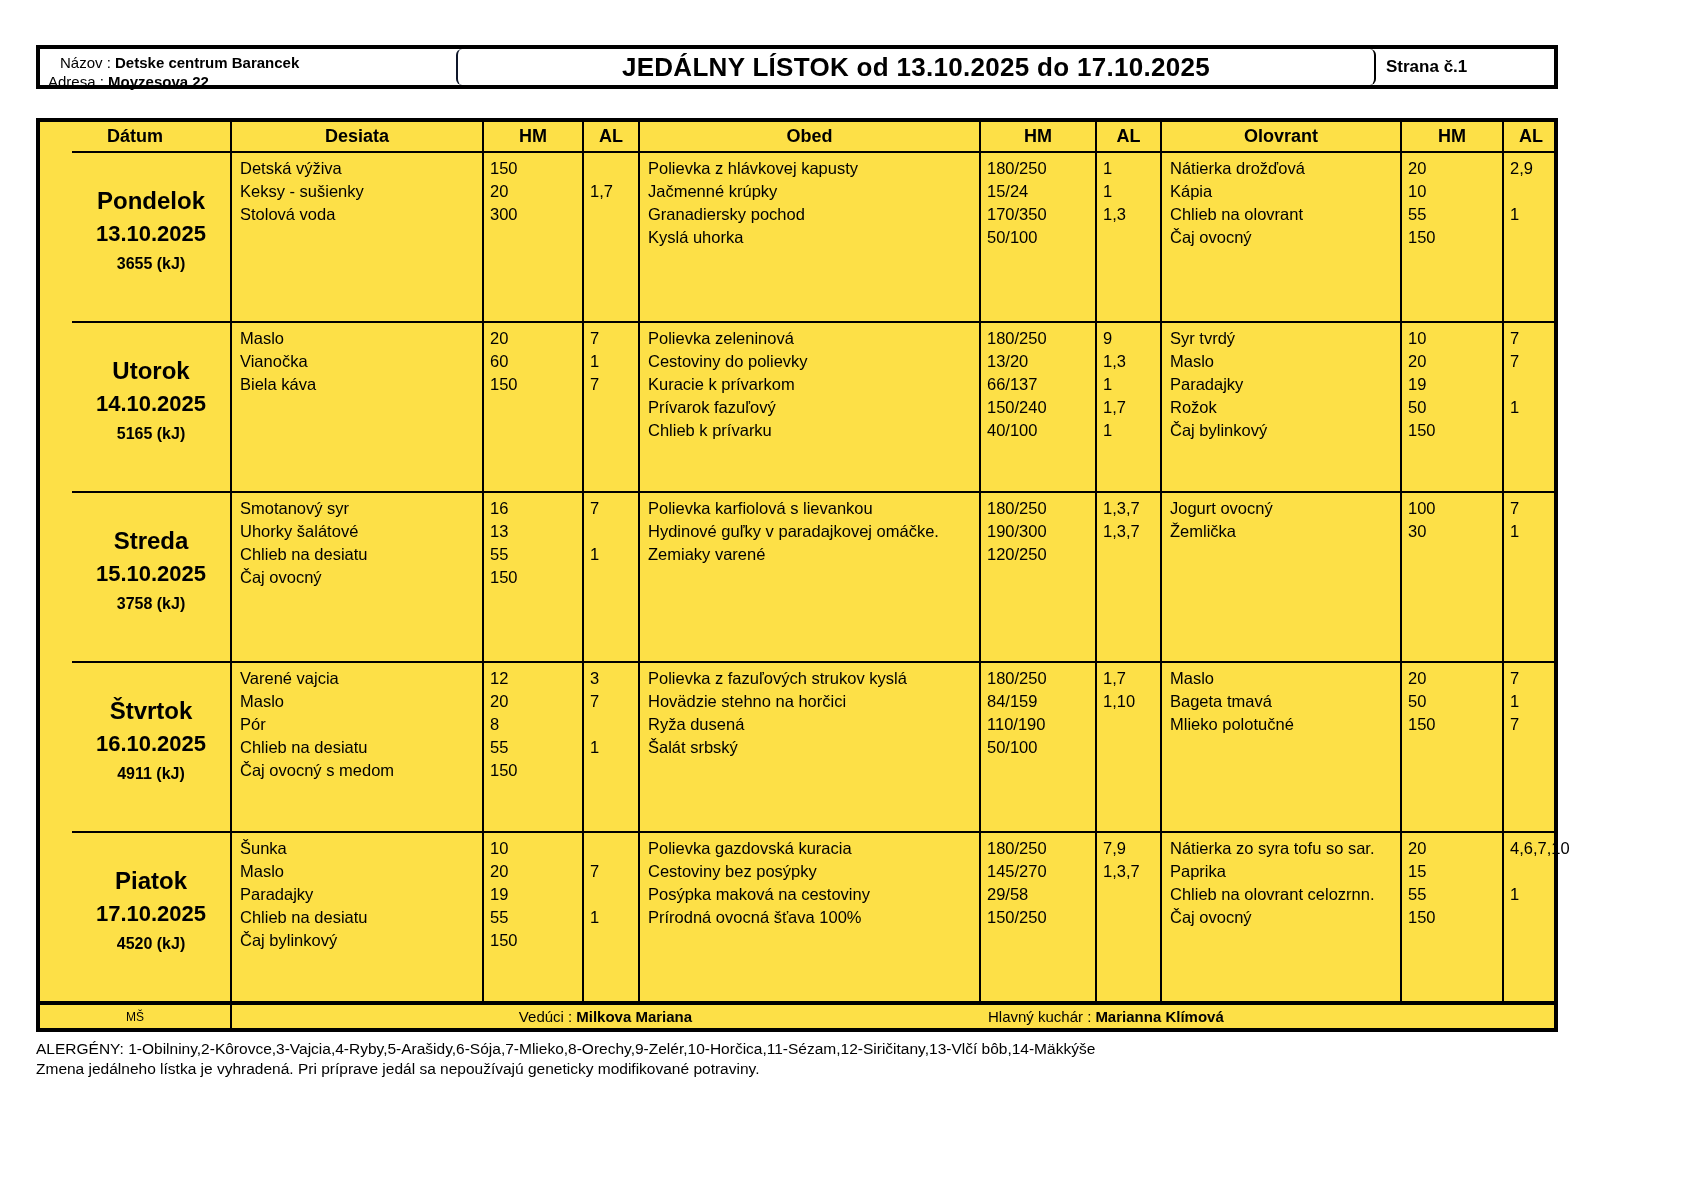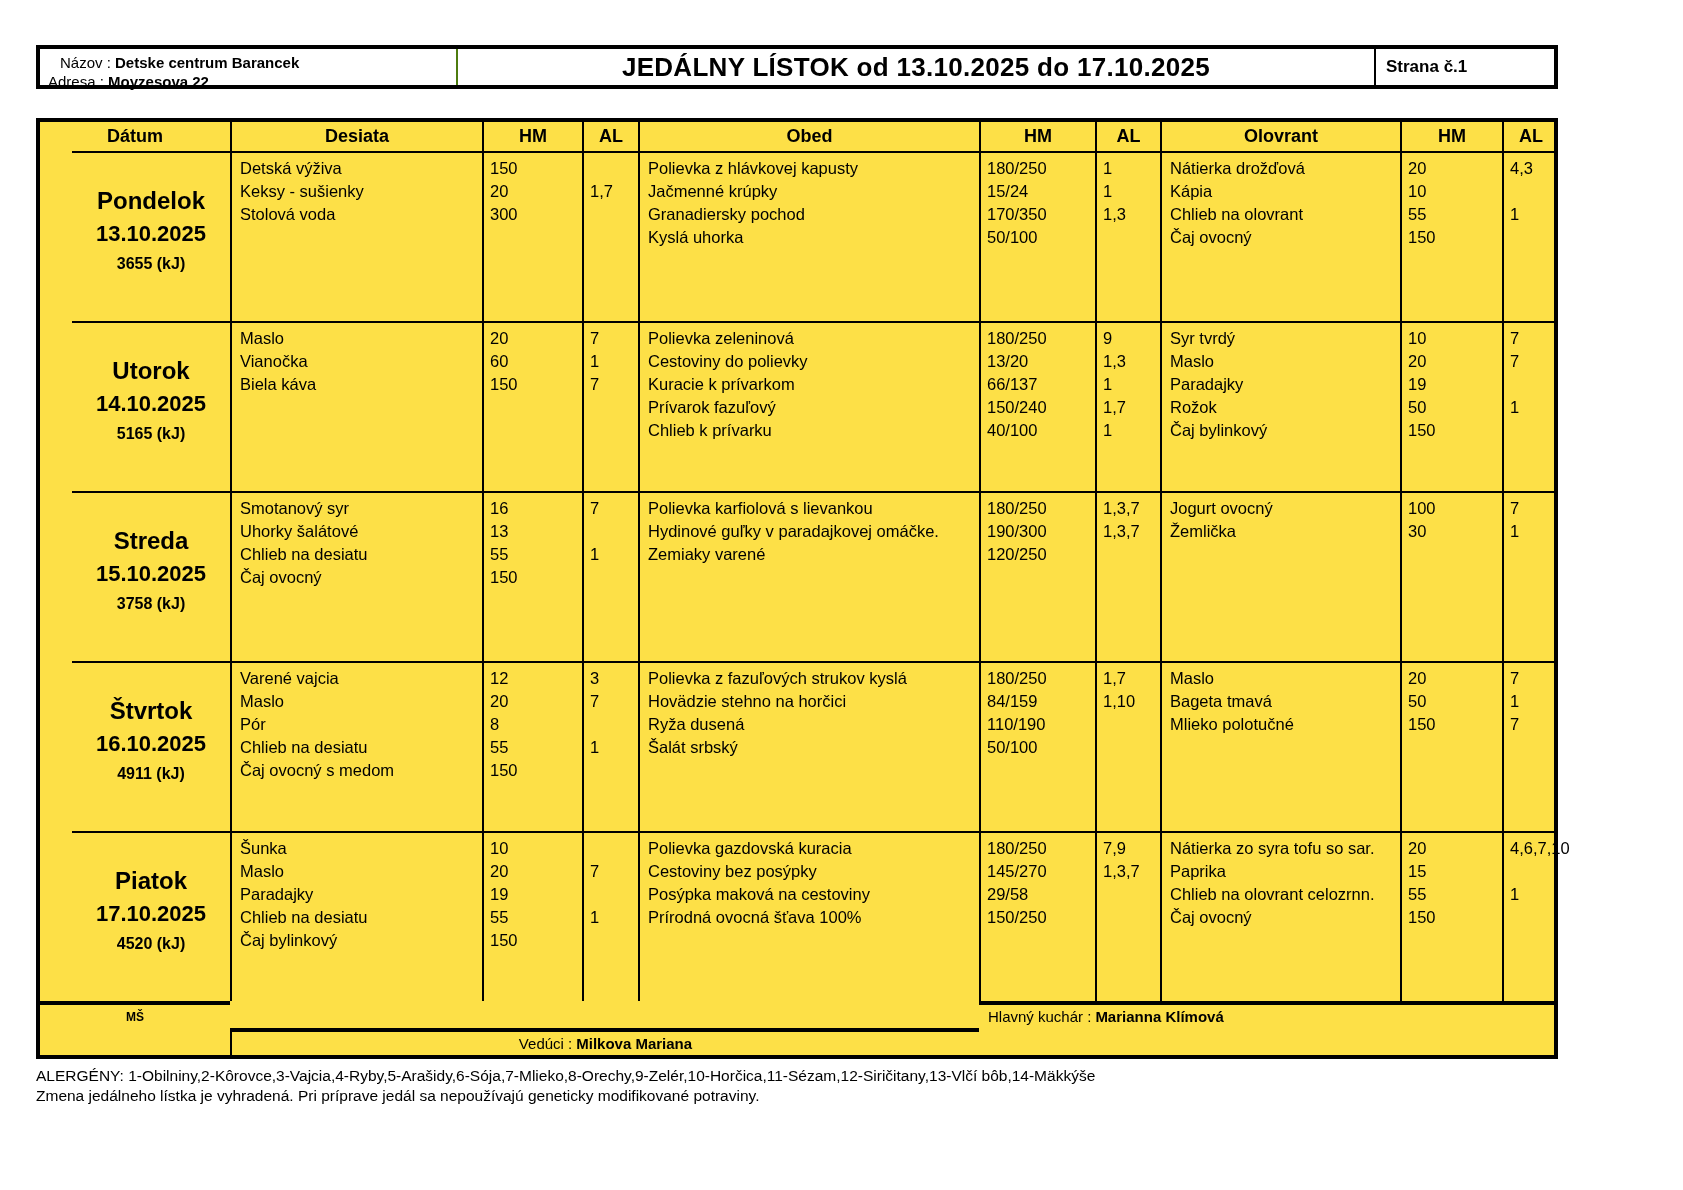--- a/index.html
+++ b/index.html
@@ -22,23 +22,23 @@
   .head-org {
     width: 416px; padding: 12px 6px 2px 8px;
     font-size: 15px; line-height: 19px;
     display: flex; flex-direction: column; justify-content: center;
   }
   .head-org .lbl { font-weight: 400; }
   .head-org .val { font-weight: 700; }
   .head-org .row1 { padding-left: 12px; }
   .head-title {
     flex: 1;
-    border-left: 2px solid #4d7c0f; border-right: 2px solid #000;
+    border-left: 2px solid #0f172a; border-right: 2px solid #000;
     display: flex; align-items: center; justify-content: center;
-    font-size: 26px; font-weight: 700; letter-spacing: 0.3px;
+    font-size: 26px; font-weight: 700; letter-spacing: 0.3px; border-radius: 6px;
   }
   .head-page {
     width: 178px; display: flex; align-items: center;
     padding-left: 10px; font-size: 17px; font-weight: 700;
   }
 
   
   .menu-table {
     margin-top: 29px;
     width: 1522px;
@@ -73,21 +73,21 @@
   .meal-cell { padding-top: 4px; }
   .line { height: 23px; font-size: 16.5px; line-height: 23px; white-space: nowrap; }
   .dish-col .line { padding-left: 8px; }
   .num-col .line { padding-left: 6px; overflow: visible; }
 
   
   .tfoot .cell { border-top: 4px solid #000; height: 27px; }
   .fcell-ms {
     grid-column: 1 / 2;
     display: flex; align-items: center; justify-content: center;
-    font-size: 12px; font-weight: 700; text-align: right;
+    font-size: 12px; font-weight: 400; text-align: right;
   }
   .fcell-veduci {
     grid-column: 2 / 6;
     display: flex; align-items: center; justify-content: center;
     font-size: 15px;
   }
   .fcell-kuchar {
     grid-column: 6 / 11;
     border-left: none !important;
     display: flex; align-items: center;
@@ -178,21 +178,21 @@
             <div class="line">Chlieb na olovrant</div>
             <div class="line">Čaj ovocný</div>
           </div>
           <div class="cell meal-cell num-col">
             <div class="line">20</div>
             <div class="line">10</div>
             <div class="line">55</div>
             <div class="line">150</div>
           </div>
           <div class="cell meal-cell num-col">
-            <div class="line">4,3</div>
+            <div class="line">2,9</div>
             <div class="line">&nbsp;</div>
             <div class="line">1</div>
             <div class="line">&nbsp;</div>
           </div>
         </div>
         <div class="trow day-row">
           <div class="cell date-cell">
             <div class="day-name">Utorok</div>
             <div class="day-date">14.10.2025</div>
             <div class="day-energy">5165 (kJ)</div>
@@ -429,28 +429,28 @@
             <div class="line">4,6,7,10</div>
             <div class="line">&nbsp;</div>
             <div class="line">1</div>
             <div class="line">&nbsp;</div>
           </div>
         </div>
       </div>
 
     <div class="trow tfoot">
       <div class="cell fcell-ms">MŠ</div>
+      <div class="cell fcell-veduci">
+        <span class="lbl">Vedúci :</span>
+        <span class="val">Milkova Mariana</span>
+      </div>
       <div class="cell fcell-kuchar">
         <span class="lbl">Hlavný kuchár :</span>
         <span class="val">Marianna Klímová</span>
       </div>
-      <div class="cell fcell-veduci">
-        <span class="lbl">Vedúci :</span>
-        <span class="val">Milkova Mariana</span>
-      </div>
     </div>
   </div>
 
   <div class="notes">
     <div>ALERGÉNY: 1-Obilniny,2-Kôrovce,3-Vajcia,4-Ryby,5-Arašidy,6-Sója,7-Mlieko,8-Orechy,9-Zelér,10-Horčica,11-Sézam,12-Siričitany,13-Vlčí bôb,14-Mäkkýše</div>
     <div>Zmena jedálneho lístka je vyhradená. Pri príprave jedál sa nepoužívajú geneticky modifikované potraviny.</div>
   </div>
 
 </div>
 

